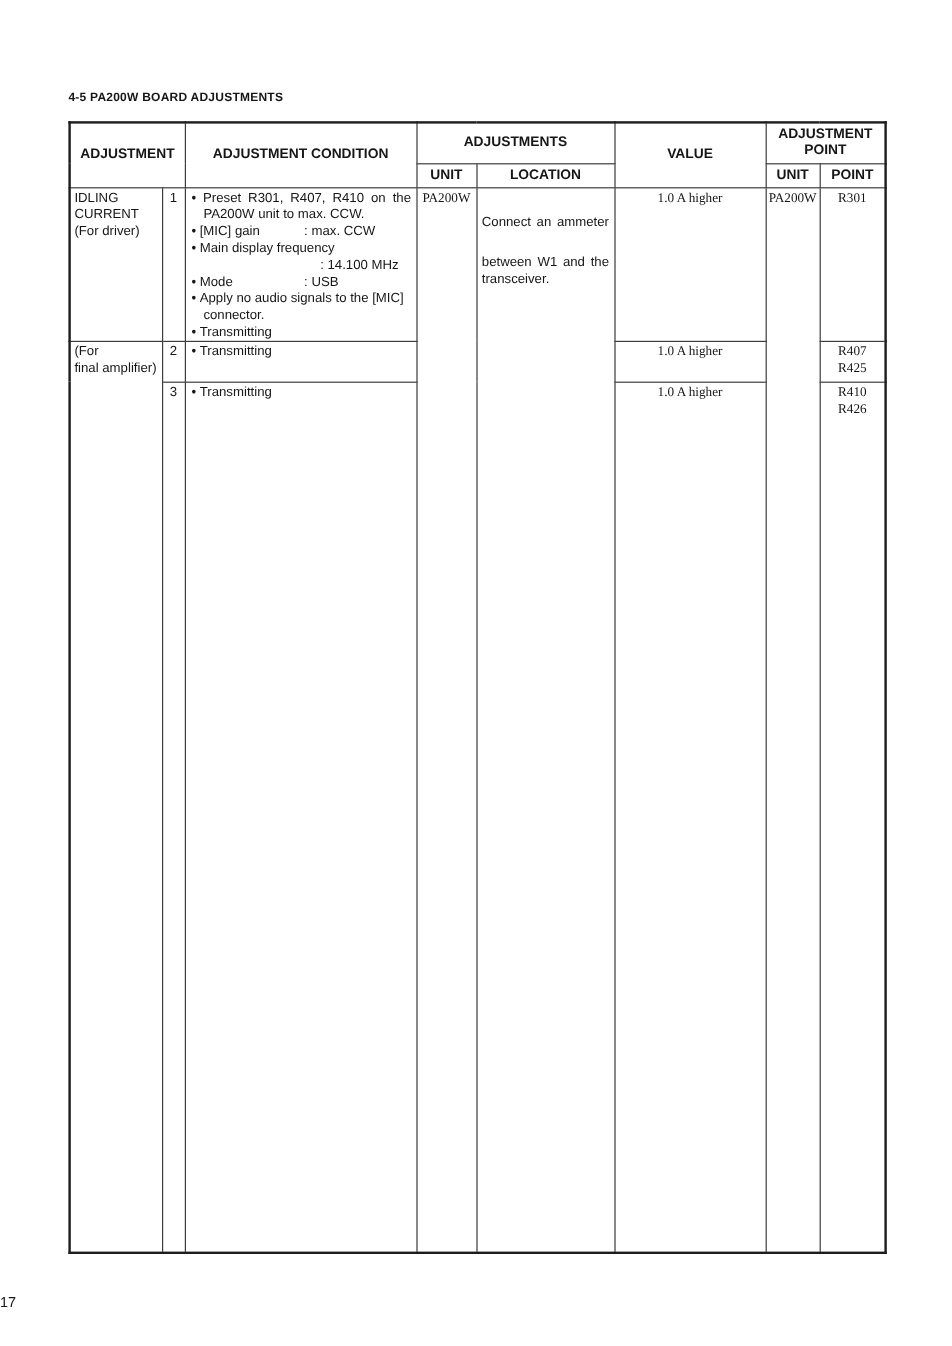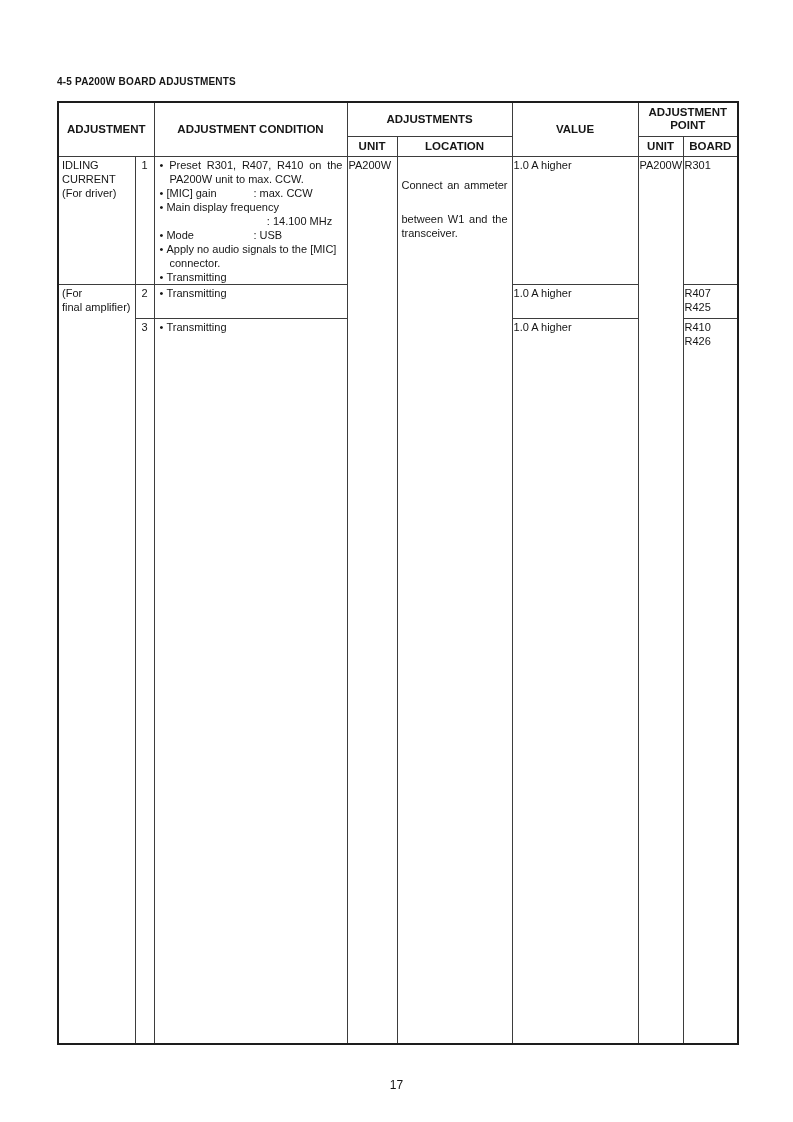--- a/index.html
+++ b/index.html
@@ -49,41 +49,41 @@
   }
 
   tr.hr1 { height: 34px; }
   tr.hr2 { height: 20px; }
   tr.r1  { height: 127px; }
   tr.r2  { height: 34px; }
 
   td.name  { text-align: left; padding: 1px 2px 0 3px; }
   td.step  { text-align: center; padding: 1px 0 0 0; }
   td.cond  { padding: 1px 4px 0 5px; margin-top: 48px; }
-  td.munit, td.punit, td.adjp, td.val { padding: 1px 1px 0 1px; }
+  td.munit, td.punit, td.adjp, td.val { text-align: center; padding: 1px 1px 0 1px; font-family: Liberation Serif, serif; }
   td.loc   { padding: 1px 4px 0 4px; }
 
   .dotted-b { border-bottom: 1px dotted #3d3d3d; }
   .dotted-t { border-top: 1px dotted #3d3d3d; }
 
   
   .b { padding-left: 10px; text-indent: -10px; white-space: nowrap; }
   .b::before { content: "\2022\00a0"; }
   .b.jl { white-space: normal; text-align: justify; text-align-last: justify; }
   .cont  { padding-left: 10px; white-space: nowrap; }  
   .ccont { padding-left: 97px; white-space: nowrap; text-align: center; }  
   .plabel { display: inline-block; width: 87px; text-indent: 0; }
 
   .jline { text-align: justify; text-align-last: justify; margin-top: 20px; }
 
   .page-number {
     position: absolute;
     left: 0; top: 1078px;
     width: 100%;
-    text-align: center;
+    text-align: left;
     font-size: 12px;
   }
 </style>
 </head>
 <body>
 
 <div class="doc-title">4-5 PA200W BOARD ADJUSTMENTS</div>
 
 <table class="adj">
   <colgroup>
@@ -101,21 +101,21 @@
       <th colspan="2" rowspan="2">ADJUSTMENT</th>
       <th rowspan="2">ADJUSTMENT CONDITION</th>
       <th colspan="2">ADJUSTMENTS</th>
       <th rowspan="2">VALUE</th>
       <th colspan="2">ADJUSTMENT POINT</th>
     </tr>
     <tr class="hr2">
       <th>UNIT</th>
       <th>LOCATION</th>
       <th>UNIT</th>
-      <th>BOARD</th>
+      <th>POINT</th>
     </tr>
   </thead>
   <tbody>
     <tr class="r1">
       <td class="name dotted-b">
         <div>IDLING</div>
         <div>CURRENT</div>
         <div>(For driver)</div>
       </td>
       <td class="step">1</td>

